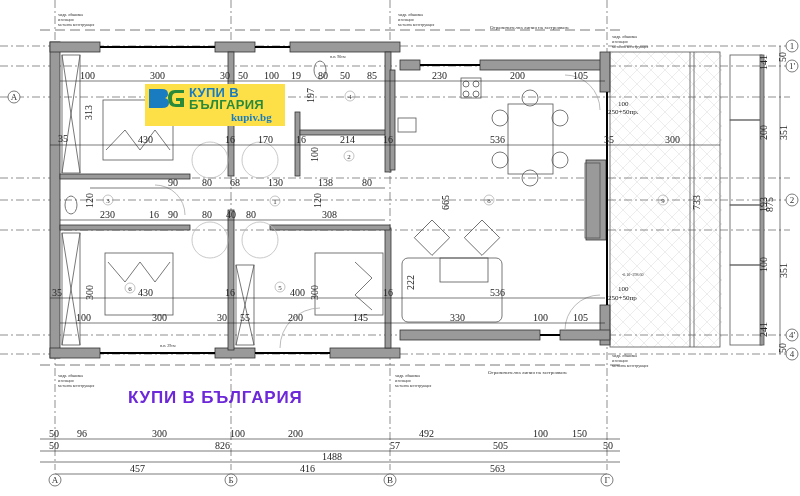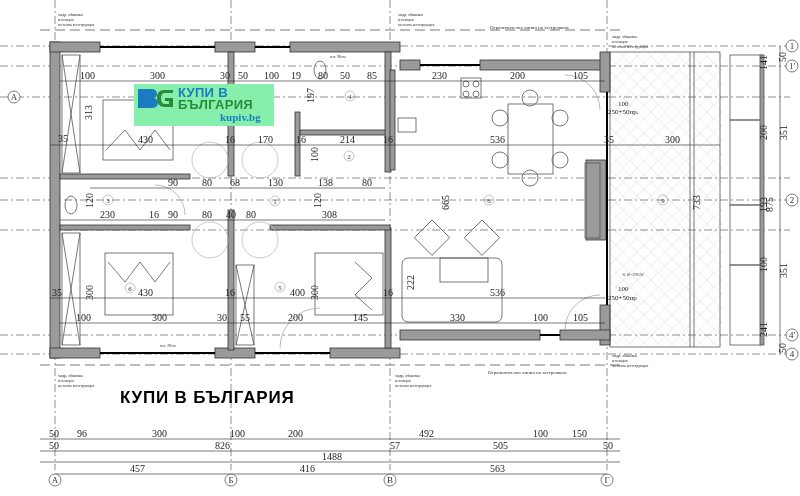--- a/index.html
+++ b/index.html
@@ -2,27 +2,27 @@
 <html><head>
 <meta charset="utf-8">
 <style>
   html,body{margin:0;padding:0;background:#fff;}
   body{width:800px;height:496px;overflow:hidden;position:relative;font-family:"Liberation Serif",serif;}
   #plan{position:absolute;left:0;top:0;width:800px;height:496px;}
   .dim{font-family:"Liberation Serif",serif;font-size:10px;fill:#222;}
   .small{font-family:"Liberation Serif",serif;font-size:4px;fill:#333;}
   .room{font-family:"Liberation Serif",serif;font-size:7px;fill:#333;}
   .axis-lbl{font-family:"Liberation Serif",serif;font-size:9px;fill:#333;}
-  .logo{position:absolute;left:134px;top:84px;width:140px;height:42px;background:#86efac;}
+  .logo{position:absolute;left:145px;top:84px;width:140px;height:42px;background:#fde047;}
   .logo-mark{position:absolute;left:3px;top:2px;width:38px;height:24px;}
   .logo-t1,.logo-t2{position:absolute;left:44px;font-family:"Liberation Sans",sans-serif;font-weight:bold;color:#2a8a3a;font-size:13px;line-height:13px;letter-spacing:0.3px;}
   .logo-t1{top:2px;color:#1a7cc0;}
   .logo-t2{top:14px;}
   .logo-url{position:absolute;left:86px;top:27px;font-family:Liberation Serif, serif;font-weight:bold;color:#1a7cc0;font-size:11px;}
-  .watermark{position:absolute;left:120px;top:388px;font-family:"Liberation Sans",sans-serif;font-size:17px;font-weight:bold;color:#000000;letter-spacing:0.8px;}
+  .watermark{position:absolute;left:128px;top:388px;font-family:"Liberation Sans",sans-serif;font-size:17px;font-weight:bold;color:#6d28d9;letter-spacing:0.8px;}
 </style>
 </head>
 <body>
 
 <svg id="plan" viewBox="0 0 800 496" xmlns="http://www.w3.org/2000/svg">
   <defs>
     <pattern id="diag" width="14" height="14" patternUnits="userSpaceOnUse">
       <path d="M0 7 L7 0 L14 7 L7 14 Z" fill="none" stroke="#e0e0e0" stroke-width="0.6"></path>
     </pattern>
   </defs>

